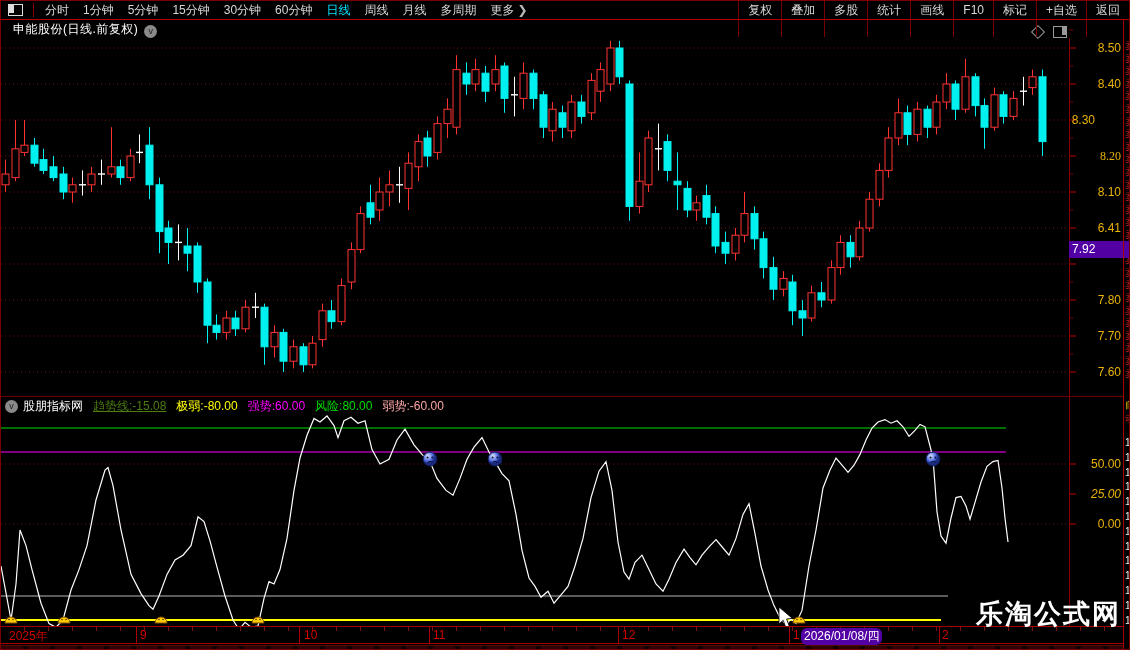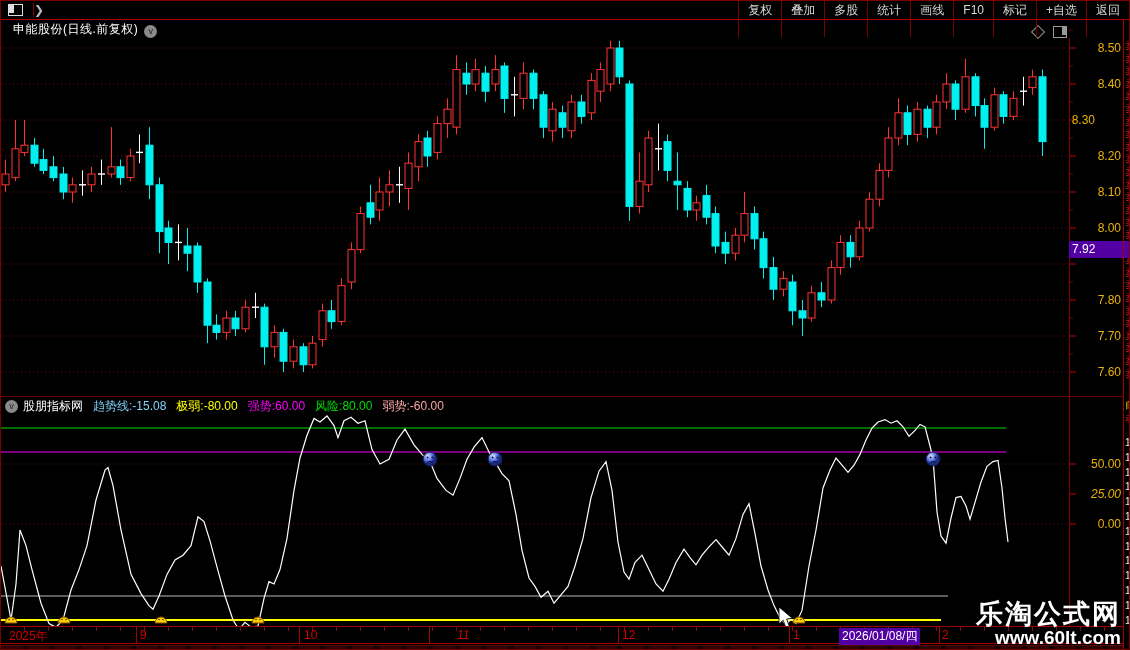--- a/index.html
+++ b/index.html
@@ -372,20 +372,33 @@
         <path d="M 792 622 A 6 6 0 0 1 804 622 Z" fill="#ffcc00" stroke="#8a5500"></path>
         <circle cx="796" cy="618.5" r="0.8" fill="#553300"></circle>
         <circle cx="800" cy="618.5" r="0.8" fill="#553300"></circle>
       </g>
       <path d="M778 606 l0 17 l4.2 -3.8 l3 8.4 l3.4 -1.4 l-3 -8.2 l5.8 -0.6 Z" fill="#fff" stroke="#000" stroke-width="0.8"></path>
     </svg>
 
   <div id="toolbar">
     <span class="win-icon"></span>
     <span class="tb-sep"></span>
+    <span id="toolbar-left" style="display:flex;">
+        <span class="tb-item">分时</span>
+        <span class="tb-item">1分钟</span>
+        <span class="tb-item">5分钟</span>
+        <span class="tb-item">15分钟</span>
+        <span class="tb-item">30分钟</span>
+        <span class="tb-item">60分钟</span>
+        <span class="tb-item active">日线</span>
+        <span class="tb-item">周线</span>
+        <span class="tb-item">月线</span>
+        <span class="tb-item">多周期</span>
+        <span class="tb-item">更多</span>
+      </span>
     <span class="more-arrow">❯</span>
     <span id="toolbar-right">
         <span class="tb-item">复权</span>
         <span class="tb-item">叠加</span>
         <span class="tb-item">多股</span>
         <span class="tb-item">统计</span>
         <span class="tb-item">画线</span>
         <span class="tb-item">F10</span>
         <span class="tb-item">标记</span>
         <span class="tb-item">+自选</span>
@@ -402,35 +415,35 @@
     </span>
   </div>
 
   <div class="vline" style="left:1068px;top:37px;height:606px;background:#8a0000;"></div>
   <div class="hline" style="left:0;top:395px;width:1122px;"></div>
 
   <div id="price-axis">
       <div class="axis-label" style="left: 1070px; top: 40px;">8.50</div>
       <div class="axis-label" style="left: 1070px; top: 76px;">8.40</div>
       <div class="axis-label" style="left: 1032px; top: 112px; padding-left: 12px;">8.30</div>
-      <div class="axis-label" style="left: 1070px; top: 148px;">8.20</div>
+      <div class="axis-label" style="left: 1070px; top: 148px; font-family: Liberation Serif, serif;">8.20</div>
       <div class="axis-label" style="left: 1070px; top: 184px;">8.10</div>
-      <div class="axis-label" style="left: 1070px; top: 220px;">8.00</div>
+      <div class="axis-label" style="left: 1070px; top: 220px;">6.41</div>
       <div class="axis-label" style="left: 1100px; top: 256px;">7.90</div>
       <div class="axis-label" style="left: 1070px; top: 292px;">7.80</div>
       <div class="axis-label" style="left: 1070px; top: 328px;">7.70</div>
       <div class="axis-label" style="left: 1070px; top: 364px;">7.60</div>
     </div>
   <div id="price-tag" style="top: 239.8px;">7.92</div>
 
   <div id="ind-header">
     <span class="circle-badge" style="margin-left:4px;margin-right:5px;">v</span>
     <span class="seg" style="color:#fff;">股朋指标网</span>
     <span id="ind-params" style="display:flex;">
-        <span class="seg" style="color: #7dd3fc;">趋势线:-15.08</span>
+        <span class="seg" style="color: #4d7c0f; text-decoration: underline;">趋势线:-15.08</span>
         <span class="seg" style="color: rgb(255, 255, 0);">极弱:-80.00</span>
         <span class="seg" style="color: rgb(255, 0, 255);">强势:60.00</span>
         <span class="seg" style="color: rgb(0, 221, 0);">风险:80.00</span>
         <span class="seg" style="color: #fca5a5;">弱势:-60.00</span>
       </span>
   </div>
 
   <div id="ind-axis">
       <div class="axis-label" style="left: 1070px; top: 456px;">50.00</div>
       <div class="axis-label" style="left: 1070px; top: 486px; font-style: italic;">25.00</div>
@@ -441,32 +454,31 @@
     <div class="week-ticks"></div>
   <div class="date-div" style="left: 135px;"></div>
       <div class="date-div" style="left: 298px;"></div>
       <div class="date-div" style="left: 428px;"></div>
       <div class="date-div" style="left: 617px;"></div>
       <div class="date-div" style="left: 788px;"></div>
       <div class="date-div" style="left: 938px;"></div>
       <div class="date-label" style="left: 8px;">2025年</div>
       <div class="date-label" style="left: 139px;">9</div>
       <div class="date-label" style="left: 303px;">10</div>
-      <div class="date-label" style="left: 456px; font-style: italic;">11</div>
+      <div class="date-label" style="left: 432px;">11</div>
       <div class="date-label" style="left: 621px;">12</div>
       <div class="date-label" style="left: 792px;">1</div>
-      <div class="date-label hl" style="left: 838px;">2026/01/08/四</div>
+      <div class="date-label hl" style="left: 800px; border-radius: 6px;">2026/01/08/四</div>
       <div class="date-label" style="left: 941px;">2</div>
     </div>
 
   <div id="bottom-sliver"></div>
 
   <div id="watermark">
     <div class="wm1">乐淘公式网</div>
-    <div class="wm2">www.60lt.com</div>
   </div>
 
   <div id="right-strip">
       <div class="strip-ch" style="top: 40px; color: rgb(204, 34, 34);">卖</div>
       <div class="strip-ch" style="top: 52.6px; color: rgb(204, 34, 34);">卖</div>
       <div class="strip-ch" style="top: 65.2px; color: rgb(204, 34, 34);">卖</div>
       <div class="strip-ch" style="top: 77.8px; color: rgb(204, 34, 34);">卖</div>
       <div class="strip-ch" style="top: 90.4px; color: rgb(204, 34, 34);">卖</div>
       <div class="strip-ch" style="top: 103px; color: rgb(204, 34, 34);">卖</div>
       <div class="strip-ch" style="top: 115.6px; color: rgb(204, 34, 34);">卖</div>

